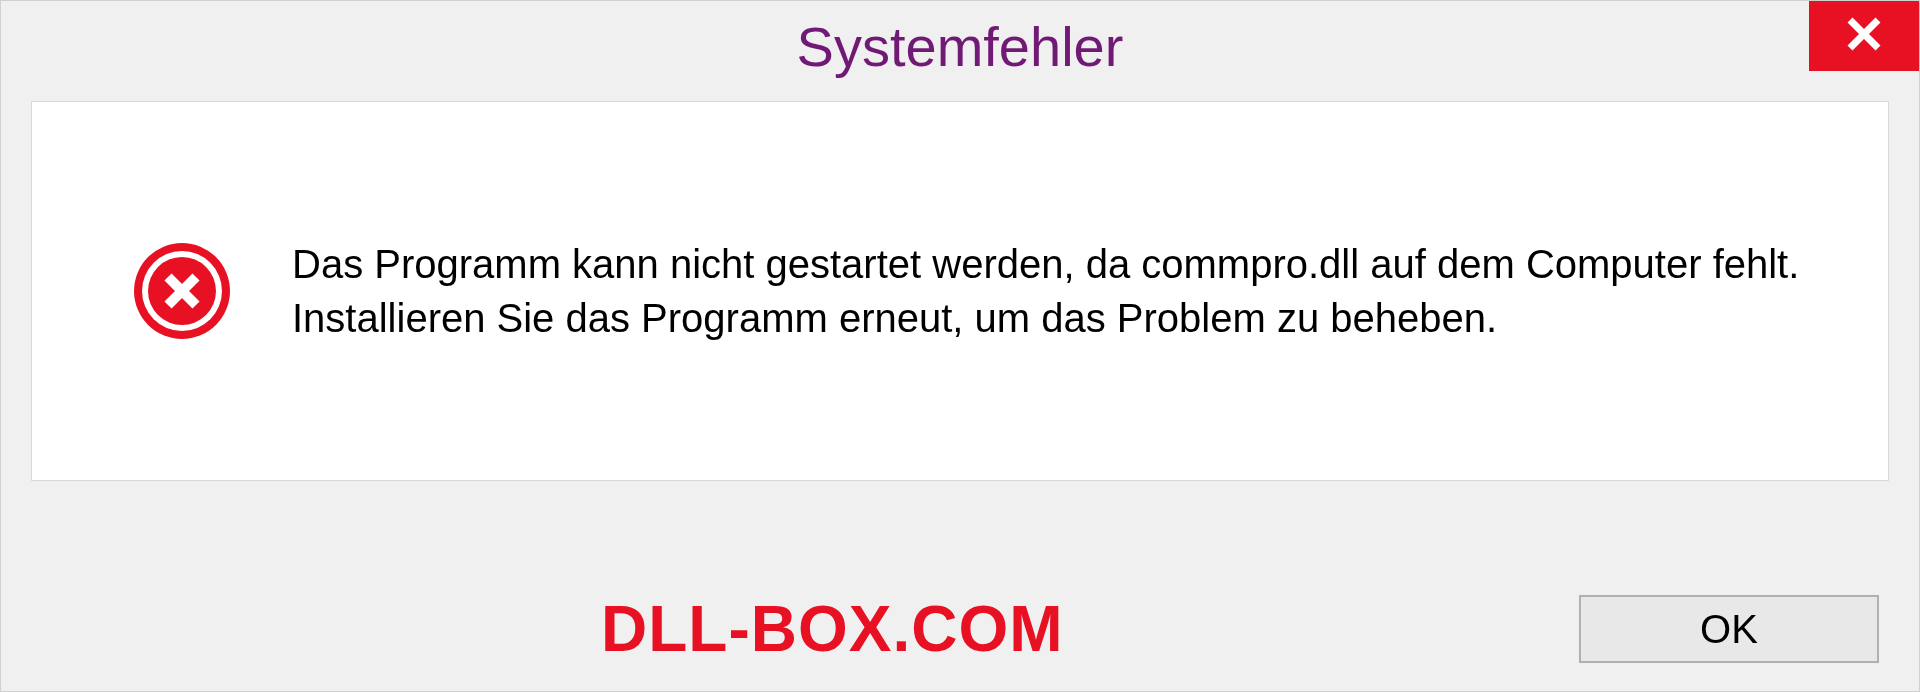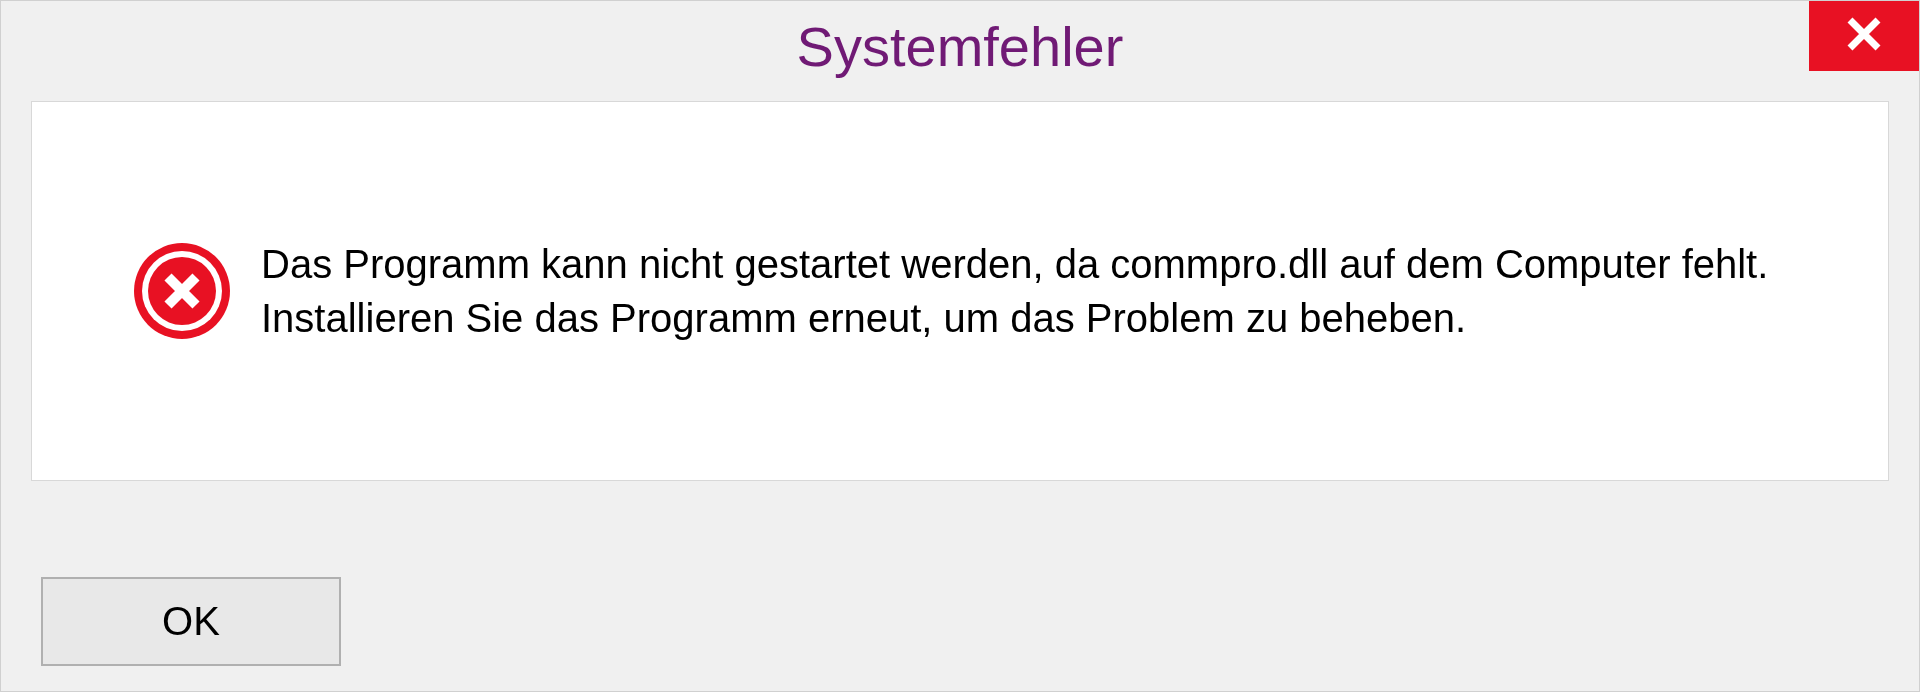--- a/index.html
+++ b/index.html
@@ -56,21 +56,21 @@
       height: 40px;
     }
     
     .content-area {
       margin: 10px 30px 0 30px;
       background: #fff;
       border: 1px solid #d8d8d8;
       padding: 80px 60px 80px 100px;
       display: flex;
       align-items: center;
-      gap: 29px;
+      gap: 60px;
       height: 380px;
     }
     
     .error-icon {
       width: 100px;
       height: 100px;
       flex-shrink: 0;
     }
     
     .error-icon svg {
@@ -100,21 +100,21 @@
       font-size: 64px;
       color: #e81123;
       font-weight: 900;
       letter-spacing: 1px;
       font-family: Arial, sans-serif;
       margin-left: 560px;
     }
     
     .ok-button {
       width: 300px;
-      height: 89px;
+      height: 68px;
       background: #e8e8e8;
       border: 2px solid #b0b0b0;
       display: flex;
       align-items: center;
       justify-content: center;
       font-size: 40px;
       color: #000;
       cursor: pointer;
       font-family: "Segoe UI", Arial, sans-serif;
     }
@@ -142,16 +142,17 @@
         <circle cx="50" cy="50" r="48" fill="#e81123"></circle>
         <circle cx="50" cy="50" r="40" fill="#ffffff"></circle>
         <circle cx="50" cy="50" r="34" fill="#e81123"></circle>
         <path d="M 36 36 L 64 64 M 64 36 L 36 64" stroke="#ffffff" stroke-width="10" stroke-linecap="butt" fill="none"></path>
       </svg>
     </div>
     <div class="message-text">Das Programm kann nicht gestartet werden, da commpro.dll auf dem Computer fehlt. Installieren Sie das Programm erneut, um das Problem zu beheben.</div>
   </div>
 
   <div class="footer-area">
+    <div class="watermark">DLL-BOX.COM</div>
     <button class="ok-button">OK</button>
   </div>
 
 </div>
 
 </body></html>

